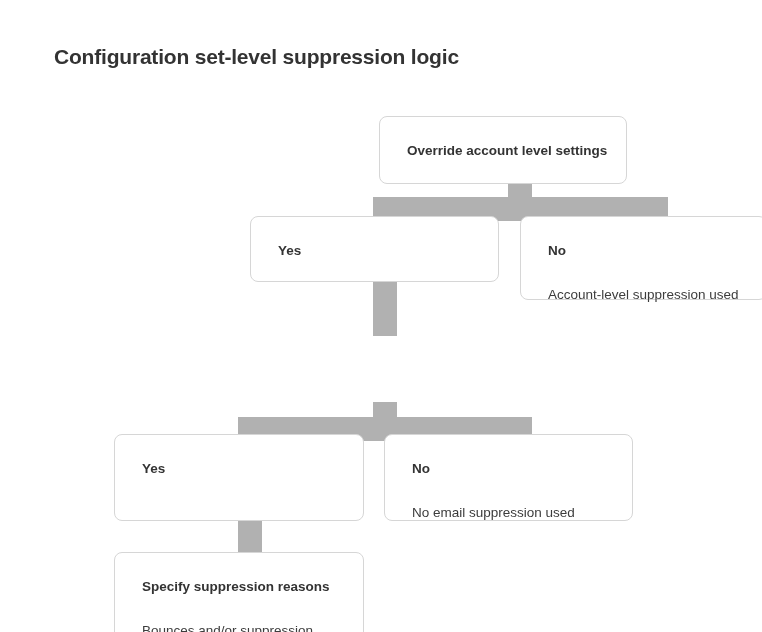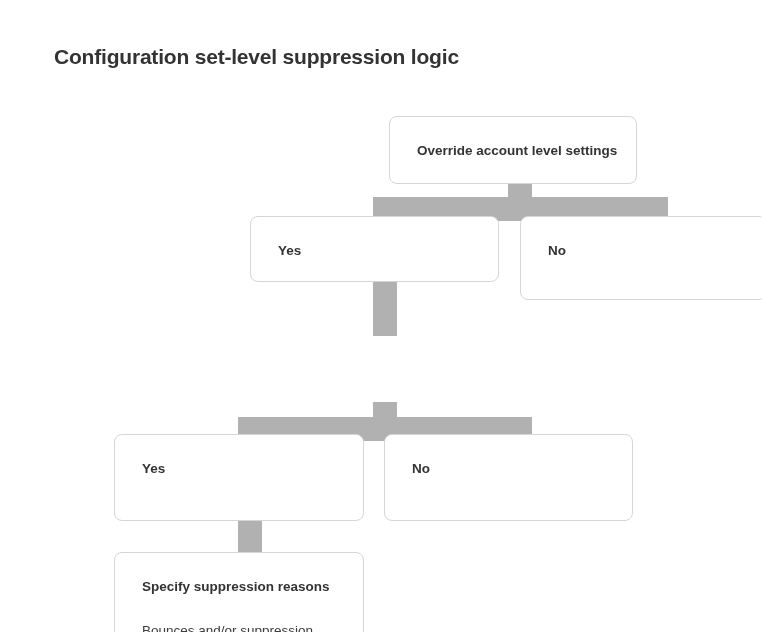--- a/index.html
+++ b/index.html
@@ -46,21 +46,21 @@
     font-weight: 400;
     color: #3c3c3c;
     white-space: nowrap;
   }
   .connector {
     position: absolute;
     background: #b1b1b1;
   }
 
   
-  #node-override        { left: 365px; top: 92px;  width: 248px; height: 68px; }
+  #node-override        { left: 355px; top: 92px;  width: 248px; height: 68px; }
   #node-yes-override    { left: 226px; top: 192px; width: 249px; height: 66px; }
   #node-no-override     { left: 496px; top: 192px; width: 247px; height: 84px; }
   #node-enable-config   { left: 226px; top: 311px; width: 249px; height: 67px; }
   #node-yes-enable      { left: 90px;  top: 410px; width: 250px; height: 87px; }
   #node-no-enable       { left: 360px; top: 410px; width: 249px; height: 87px; }
   #node-specify-reasons { left: 90px;  top: 528px; width: 250px; height: 88px; }
 
   
   #conn-top-stem        { left: 484px; top: 160px; width: 2px;   height: 14px; }
   #conn-top-bar         { left: 349px; top: 173px; width: 273px; height: 2px;  }
@@ -94,29 +94,31 @@
   <div class="node" id="node-override">
     <div class="heading">Override account level settings</div>
   </div>
 
   <div class="node" id="node-yes-override">
     <div class="heading">Yes</div>
   </div>
 
   <div class="node" id="node-no-override">
     <div class="heading">No</div>
+    <div class="body">Account-level suppression used</div>
   </div>
 
 
   <div class="node" id="node-yes-enable">
     <div class="heading">Yes</div>
   </div>
 
   <div class="node" id="node-no-enable">
     <div class="heading">No</div>
+    <div class="body">No email suppression used</div>
   </div>
 
   <div class="node" id="node-specify-reasons">
     <div class="heading">Specify suppression reasons</div>
     <div class="body">Bounces and/or suppression</div>
   </div>
 
 </div>
 
 </body></html>

